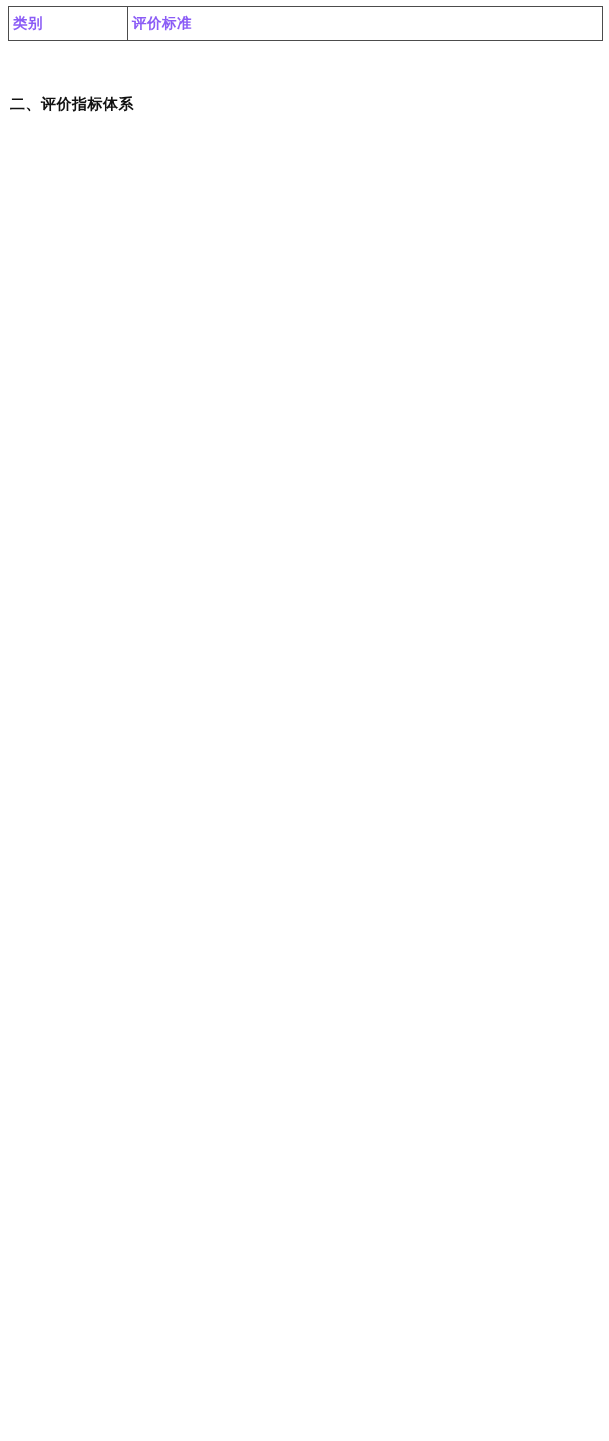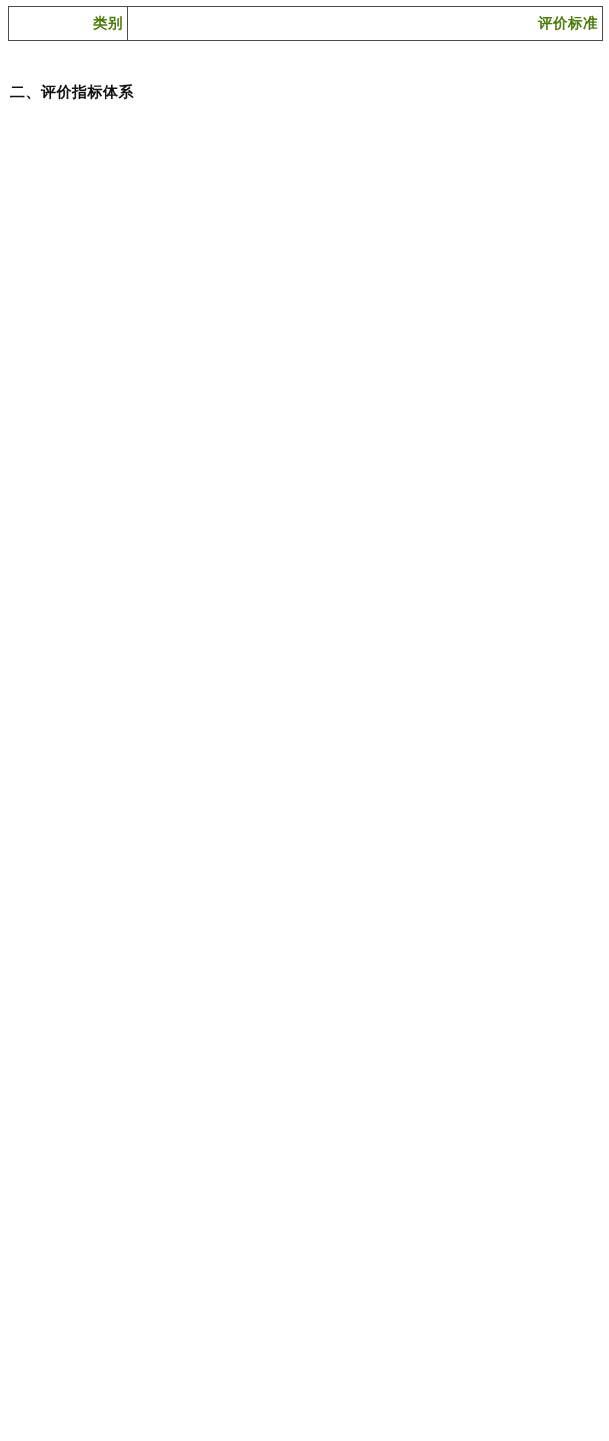--- a/index.html
+++ b/index.html
@@ -17,41 +17,41 @@
   }
   .section-title {
     font-family: "Liberation Sans", "DejaVu Sans", sans-serif;
     font-size: 15px;
     font-weight: bold;
     color: #111111;
     margin: 4px 0 9px 2px;
     letter-spacing: 0.5px;
   }
   .section-title.second {
-    margin-top: 42px;
+    margin-top: 54px;
   }
   table.doc-table {
     border-collapse: collapse;
     width: 595px;
     table-layout: fixed;
   }
   .doc-table th, .doc-table td {
     border: 1px solid #4c4c4c;
     vertical-align: middle;
     box-sizing: border-box;
   }
   .doc-table col.c1 { width: 119px; }
   .doc-table th {
     font-family: "Liberation Sans", "DejaVu Sans", sans-serif;
     font-size: 14.5px;
     font-weight: bold;
-    text-align: right;
+    text-align: left;
     padding: 7px 4px;
     letter-spacing: 0.5px;
-    color: #4d7c0f;
+    color: #8b5cf6;
   }
 </style>
 </head>
 <body>
 
 <div class="page">
 
 
   <table class="doc-table">
     <colgroup>

